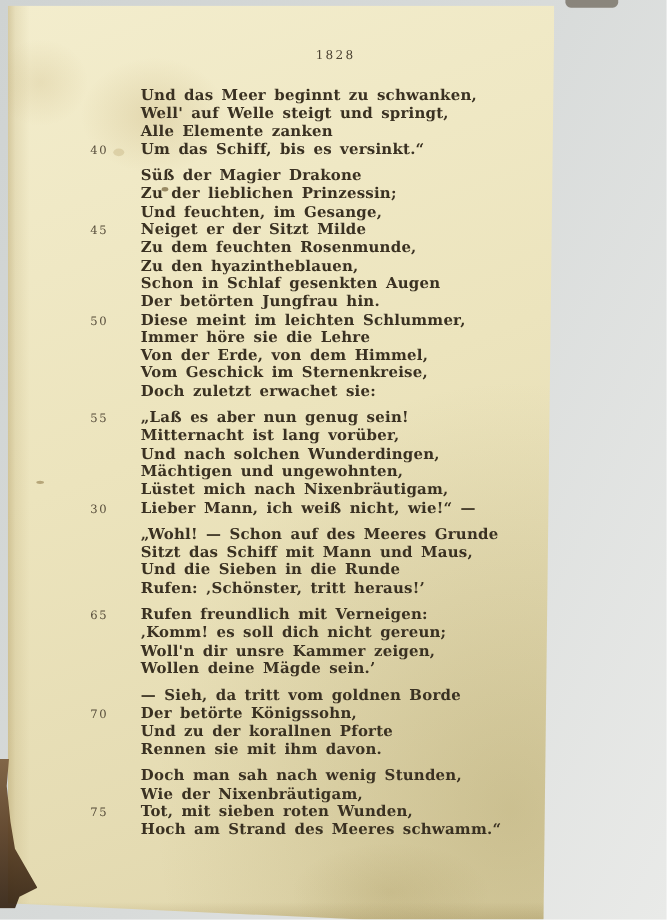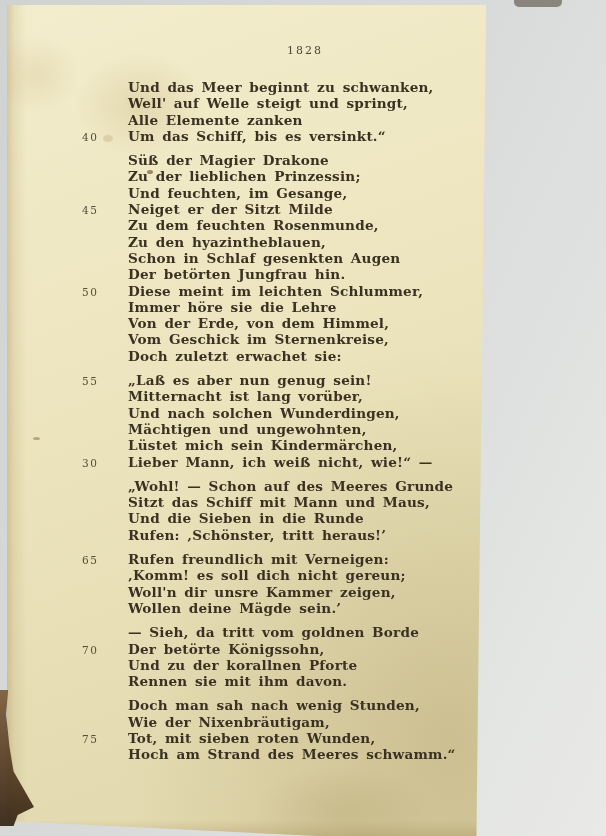--- a/index.html
+++ b/index.html
@@ -13,20 +13,21 @@
     position:absolute; left:7px; top:5px; width:479px; height:831px;
     background:
       radial-gradient(95px 75px at 133px 100px, rgba(178,150,86,0.22), rgba(178,150,86,0) 70%),
       radial-gradient(60px 55px at 30px 70px, rgba(178,150,86,0.16), rgba(178,150,86,0) 72%),
       radial-gradient(430px 520px at 92% 88%, rgba(143,126,64,0.28), rgba(143,126,64,0) 75%),
       radial-gradient(120px 60px at 70% 97%, rgba(150,130,70,0.18), rgba(150,130,70,0) 75%),
       linear-gradient(to right, rgba(146,120,58,0.30) 0px, rgba(146,120,58,0.12) 7px, rgba(146,120,58,0) 20px),
       linear-gradient(to top, rgba(140,118,64,0.25) 0px, rgba(140,118,64,0) 16px),
       linear-gradient(160deg, #f3edcd 0%, #ece4bd 45%, #e0d6ac 100%);
     clip-path: polygon(0 0, 100% 0, 98% 100%, 65% 100%, 0 98.2%);
+    padding-left: 18px;
   }
   .speck   { position:absolute; border-radius:50%; }
   .speck-a { left:140px; top:165px; width:6px; height:4px; background:#82704a; opacity:.8; }
   .speck-b { left:26px;  top:432px; width:7px; height:3px; background:#a08c5c; opacity:.7; }
   .speck-c { left:96px;  top:130px; width:10px; height:7px; background:#c7b584; opacity:.45; }
   .binding {
     position:absolute; left:0; top:690px; width:34px; height:136px; z-index:3; opacity:.92;
     background: linear-gradient(175deg, #7a5c3b 0%, #5c4025 45%, #332212 100%);
     clip-path: polygon(0 0, 24% 0, 18% 18%, 28% 42%, 40% 60%, 100% 86%, 52% 92%, 40% 100%, 0 100%);
   }
@@ -83,21 +84,21 @@
         <div class="line"><span>Immer höre sie die Lehre</span></div>
         <div class="line"><span>Von der Erde, von dem Himmel,</span></div>
         <div class="line"><span>Vom Geschick im Sternenkreise,</span></div>
         <div class="line"><span>Doch zuletzt erwachet sie:</span></div>
       </div>
       <div class="stanza">
         <div class="line"><span class="lineno">55</span><span>„Laß es aber nun genug sein!</span></div>
         <div class="line"><span>Mitternacht ist lang vorüber,</span></div>
         <div class="line"><span>Und nach solchen Wunderdingen,</span></div>
         <div class="line"><span>Mächtigen und ungewohnten,</span></div>
-        <div class="line"><span>Lüstet mich sein Kindermärchen,</span></div>
+        <div class="line"><span>Lüstet mich nach Nixenbräutigam,</span></div>
         <div class="line"><span class="lineno">30</span><span>Lieber Mann, ich weiß nicht, wie!“ —</span></div>
       </div>
       <div class="stanza">
         <div class="line"><span>„Wohl! — Schon auf des Meeres Grunde</span></div>
         <div class="line"><span>Sitzt das Schiff mit Mann und Maus,</span></div>
         <div class="line"><span>Und die Sieben in die Runde</span></div>
         <div class="line"><span>Rufen: ‚Schönster, tritt heraus!’</span></div>
       </div>
       <div class="stanza">
         <div class="line"><span class="lineno">65</span><span>Rufen freundlich mit Verneigen:</span></div>

